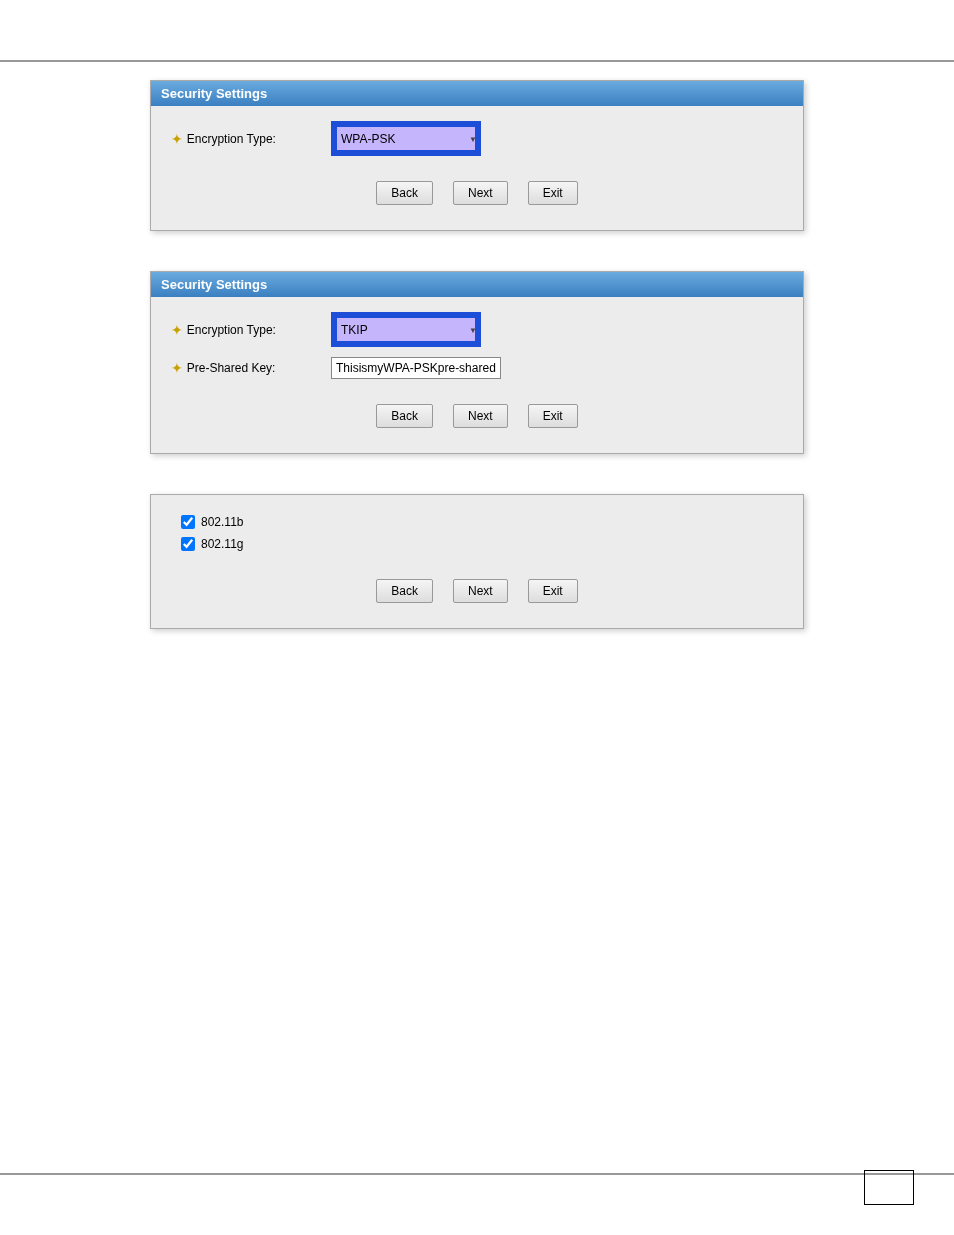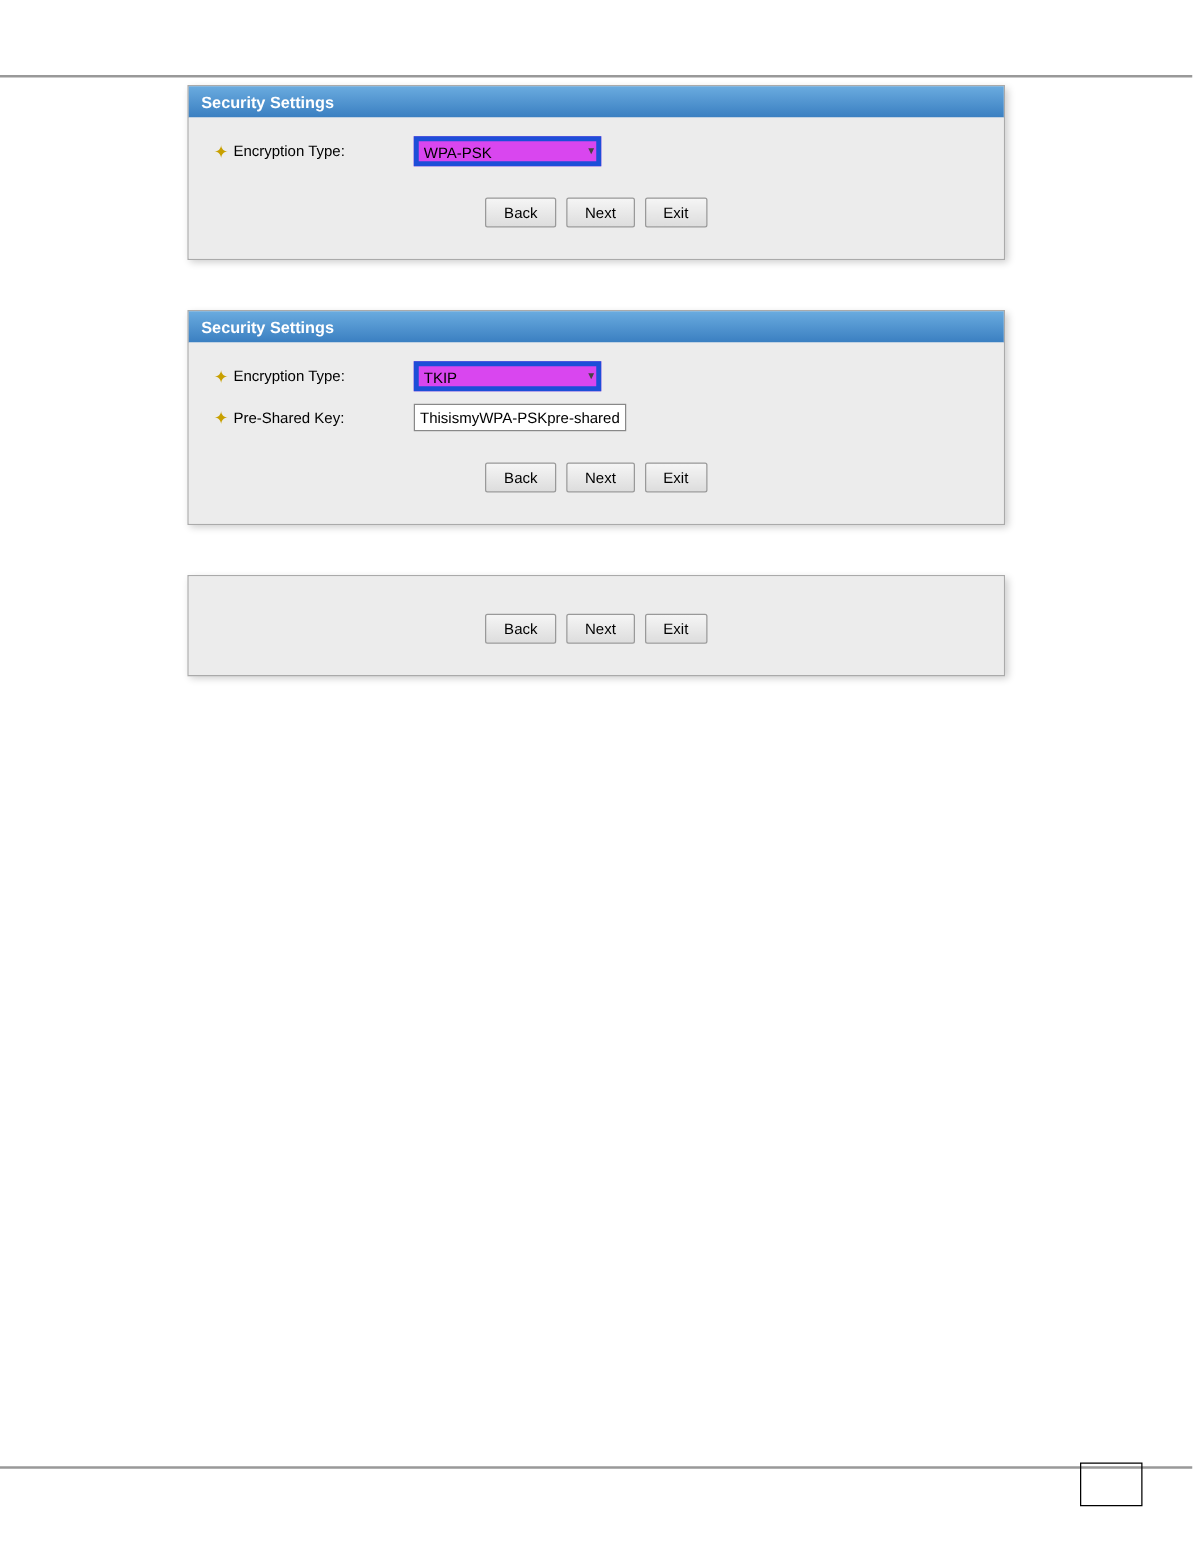--- a/index.html
+++ b/index.html
@@ -39,21 +39,21 @@
       height: 35px;
       border: 1px solid #000;
       display: flex;
       align-items: center;
       justify-content: center;
       font-size: 12px;
     }
 
     .content-area {
       position: absolute;
-      top: 68px;
+      top: 80px;
       left: 0;
       right: 0;
       padding: 0 150px;
     }
 
     
     .dialog-panel {
       border: 1px solid #aaa;
       margin-bottom: 40px;
       background: #f0f0f0;
@@ -92,25 +92,25 @@
       margin-right: 4px;
       font-size: 14px;
     }
 
     .form-control-select {
       display: flex;
       align-items: center;
     }
 
     select {
-      border: 4px solid #1d4ed8;
-      background: #d946ef;
+      border: 6px solid #1d4ed8;
+      background: #c4b5fd;
       font-size: 12px;
       padding: 2px 4px;
-      height: 24px;
+      height: 35px;
       min-width: 150px;
       appearance: none;
       -webkit-appearance: none;
       padding-right: 20px;
       position: relative;
     }
 
     .select-wrapper {
       position: relative;
       display: inline-block;
@@ -133,21 +133,21 @@
       font-size: 12px;
       padding: 2px 4px;
       height: 22px;
       min-width: 160px;
     }
 
     .button-row {
       display: flex;
       justify-content: center;
       align-items: center;
-      gap: 8px;
+      gap: 20px;
       padding: 15px 0 10px 0;
     }
 
     .btn {
       background: linear-gradient(to bottom, #f5f5f5, #ddd);
       border: 1px solid #999;
       padding: 4px 14px;
       font-size: 12px;
       cursor: pointer;
       border-radius: 2px;
@@ -249,20 +249,30 @@
       <div class="button-row">
         <button class="btn">Back</button>
         <button class="btn">Next</button>
         <button class="btn">Exit</button>
       </div>
     </div>
   </div>
 
   <div class="dialog-panel">
     <div class="dialog-body">
+      <div class="checkbox-group">
+        <div class="checkbox-row">
+          <input type="checkbox" checked="" style="">
+          <span>802.11b</span>
+        </div>
+        <div class="checkbox-row">
+          <input type="checkbox" checked="" style="">
+          <span>802.11g</span>
+        </div>
+      </div>
 
       <div class="button-row">
         <button class="btn">Back</button>
         <button class="btn">Next</button>
         <button class="btn">Exit</button>
       </div>
     </div>
   </div>
 
 </div>

